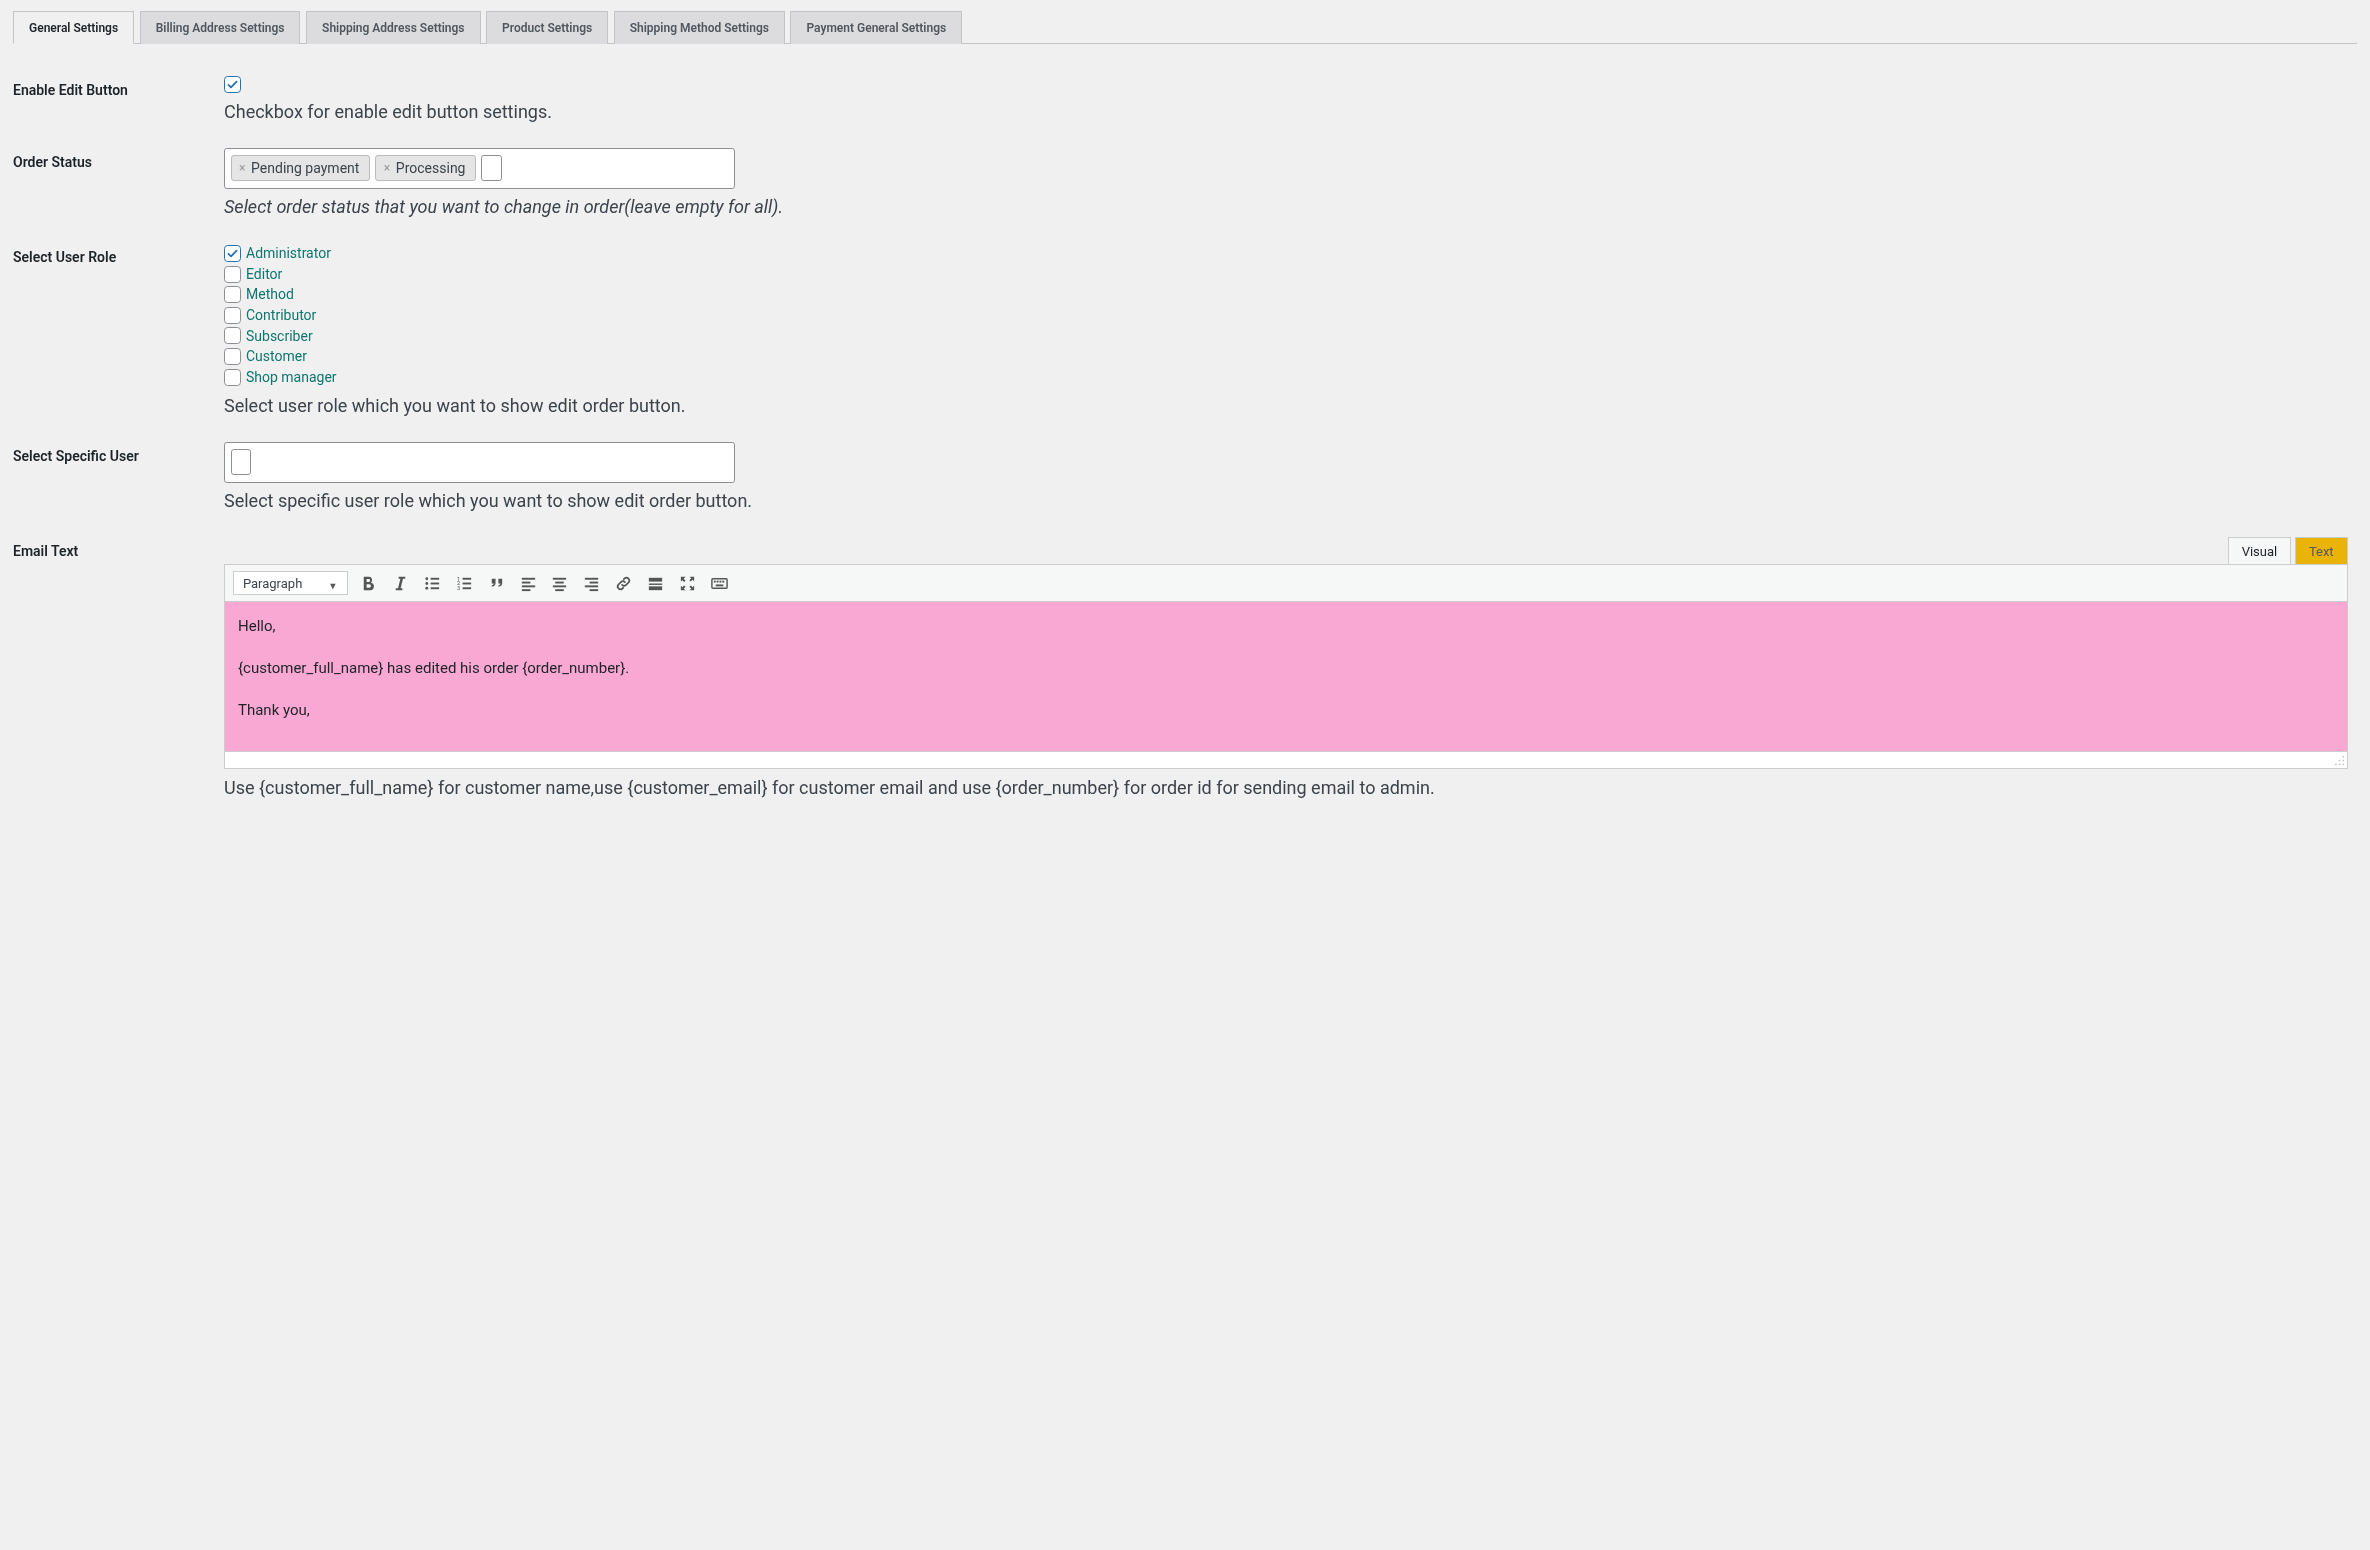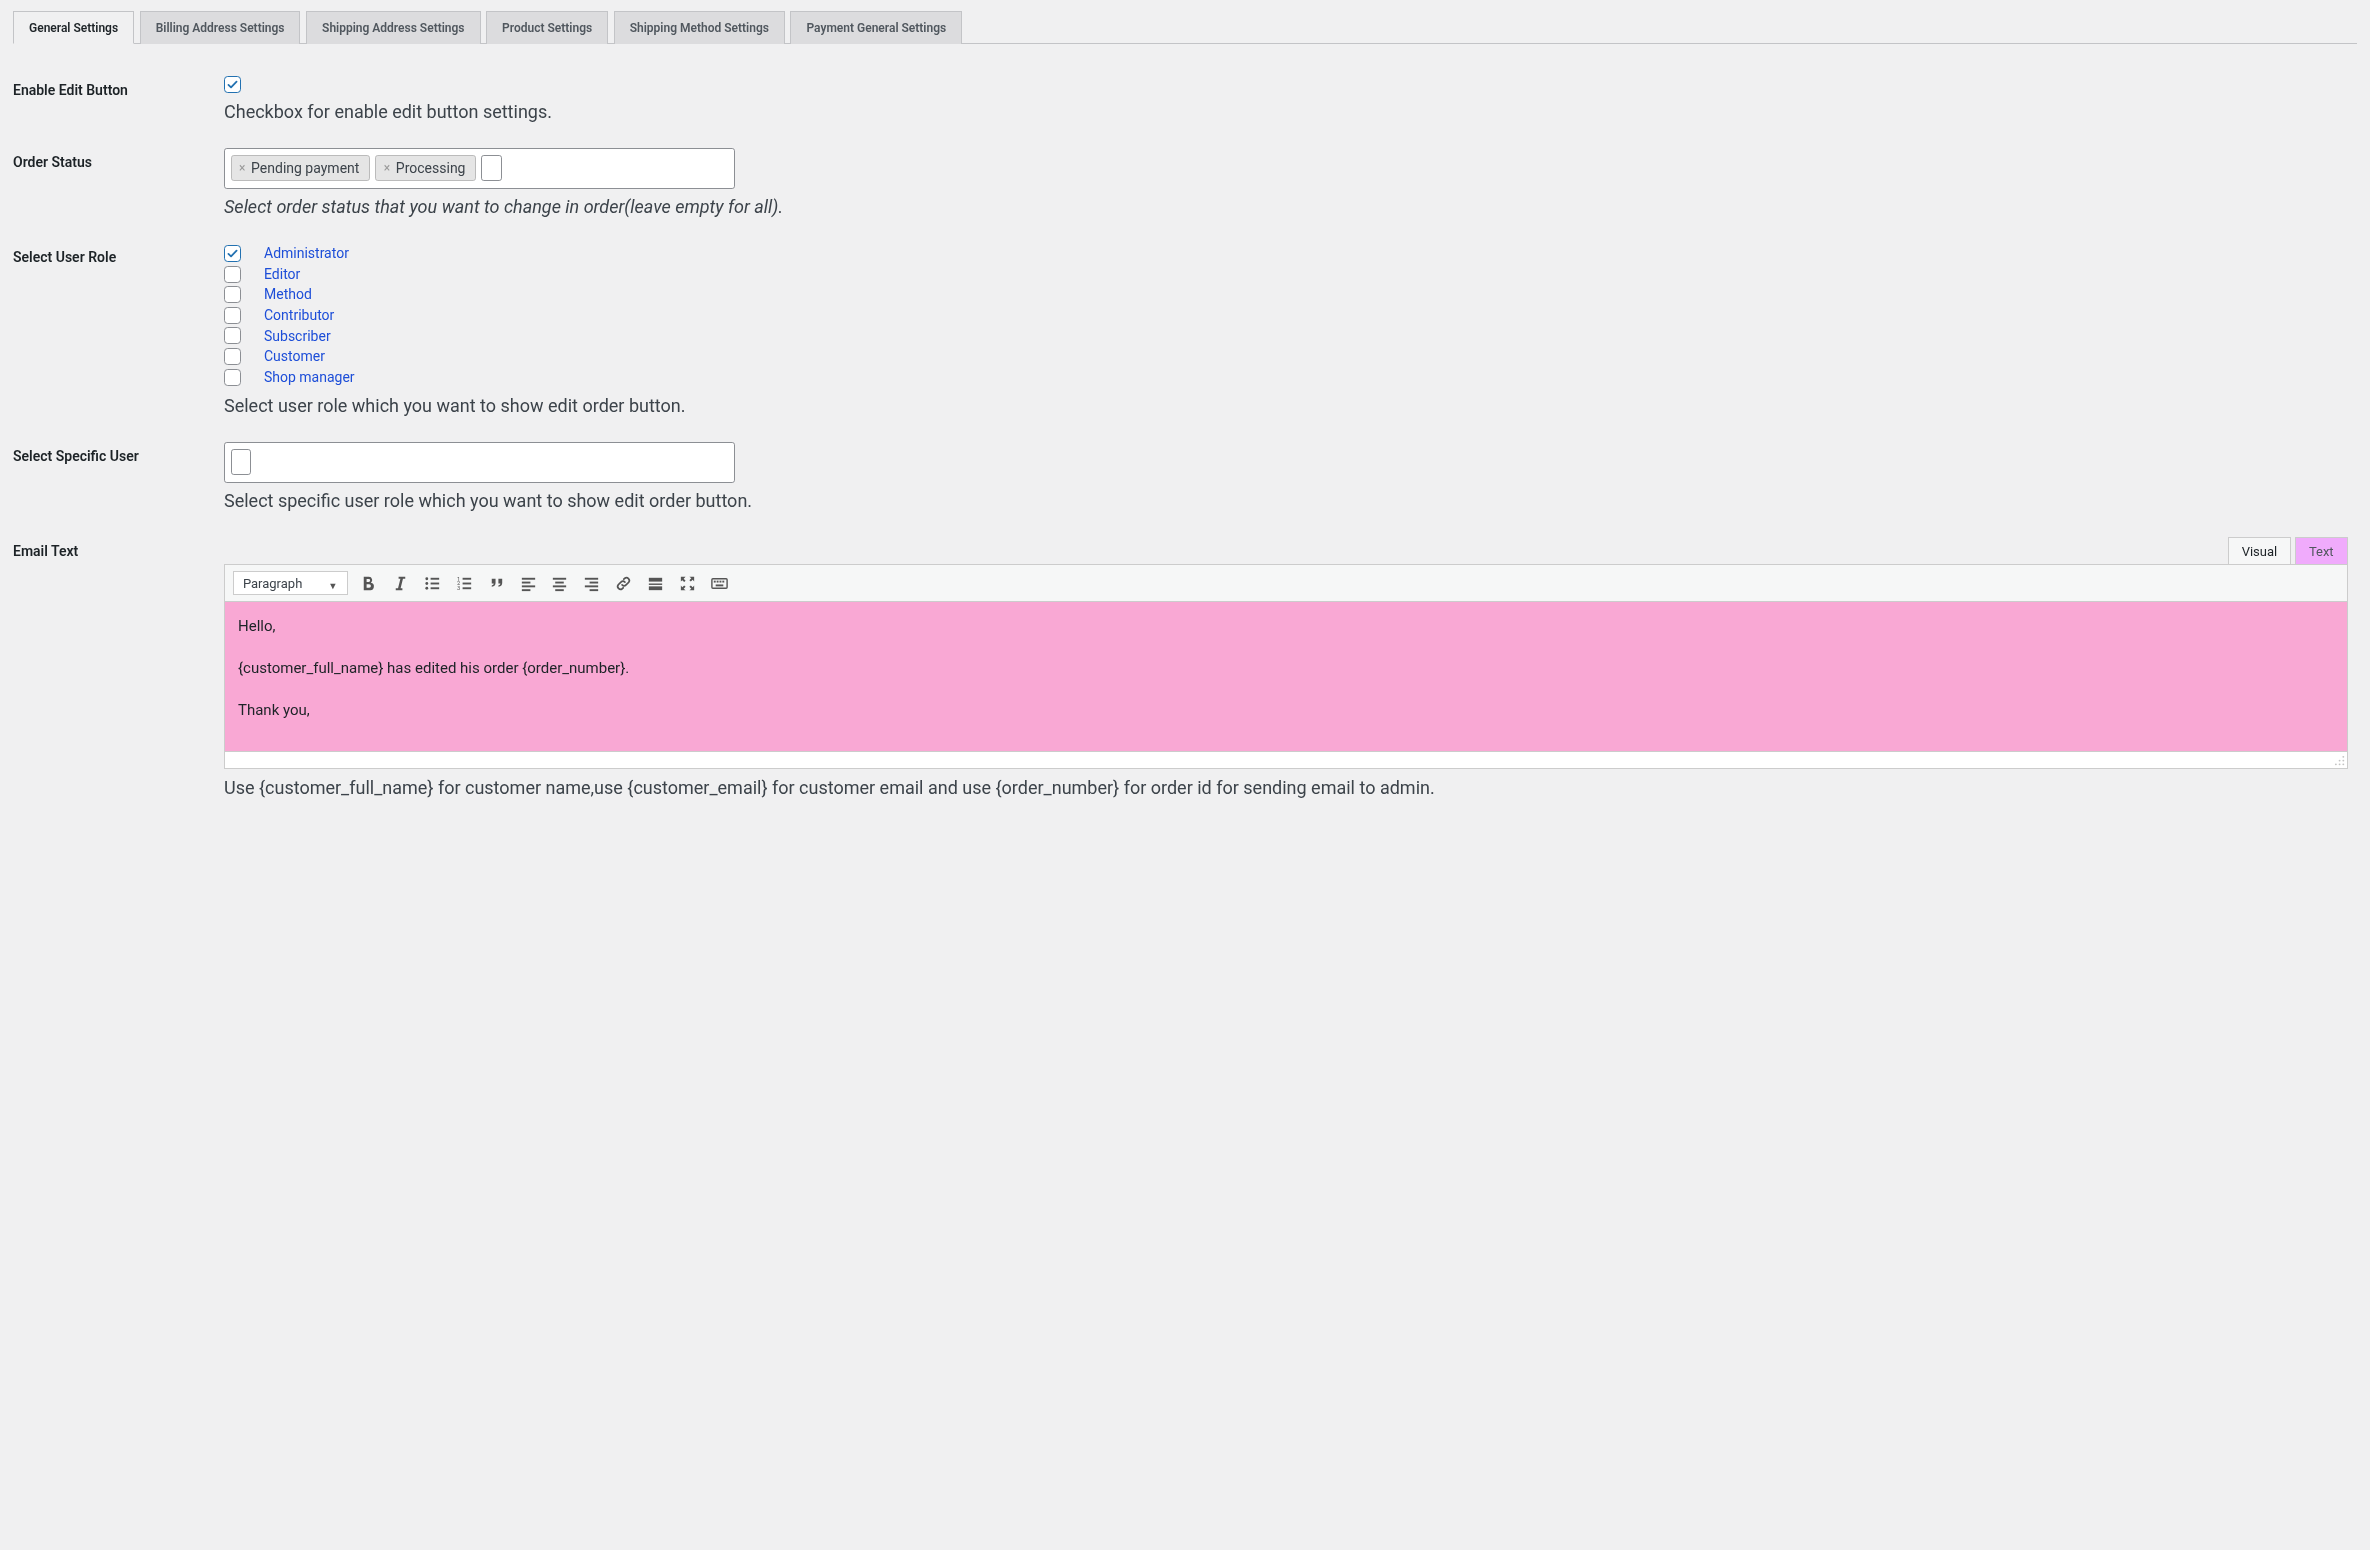--- a/index.html
+++ b/index.html
@@ -96,24 +96,24 @@
     height: 13px;
   }
   .role-list {
     list-style: none;
     padding: 0;
     margin: 0;
   }
   .role-list li {
     display: flex;
     align-items: center;
-    gap: 23px;
+    gap: 5px;
     line-height: 20.6px;
     font-size: 14px;
-    color: #1d4ed8;
+    color: #0f766e;
   }
   
   .select2 {
     width: 511px;
     min-height: 41px;
     border: 0.9px solid #8c8f94;
     background: #fff;
     border-radius: 2.8px;
     padding: 3.7px 5.6px;
     display: flex;
@@ -156,21 +156,21 @@
     display: flex;
     justify-content: flex-end;
     gap: 0;
   }
   .editor-tab {
     border: 0.9px solid #ccc;
     border-bottom: none;
     padding: 5.6px 13px;
     font-size: 13px;
     color: #50575e;
-    background: #f0abfc;
+    background: #eab308;
     cursor: pointer;
     margin-left: 3.7px;
   }
   .editor-tab.active {
     background: #f6f7f7;
     color: #1d2327;
   }
   .toolbar {
     border: 0.9px solid #ccc;
     background: #f6f7f7;

